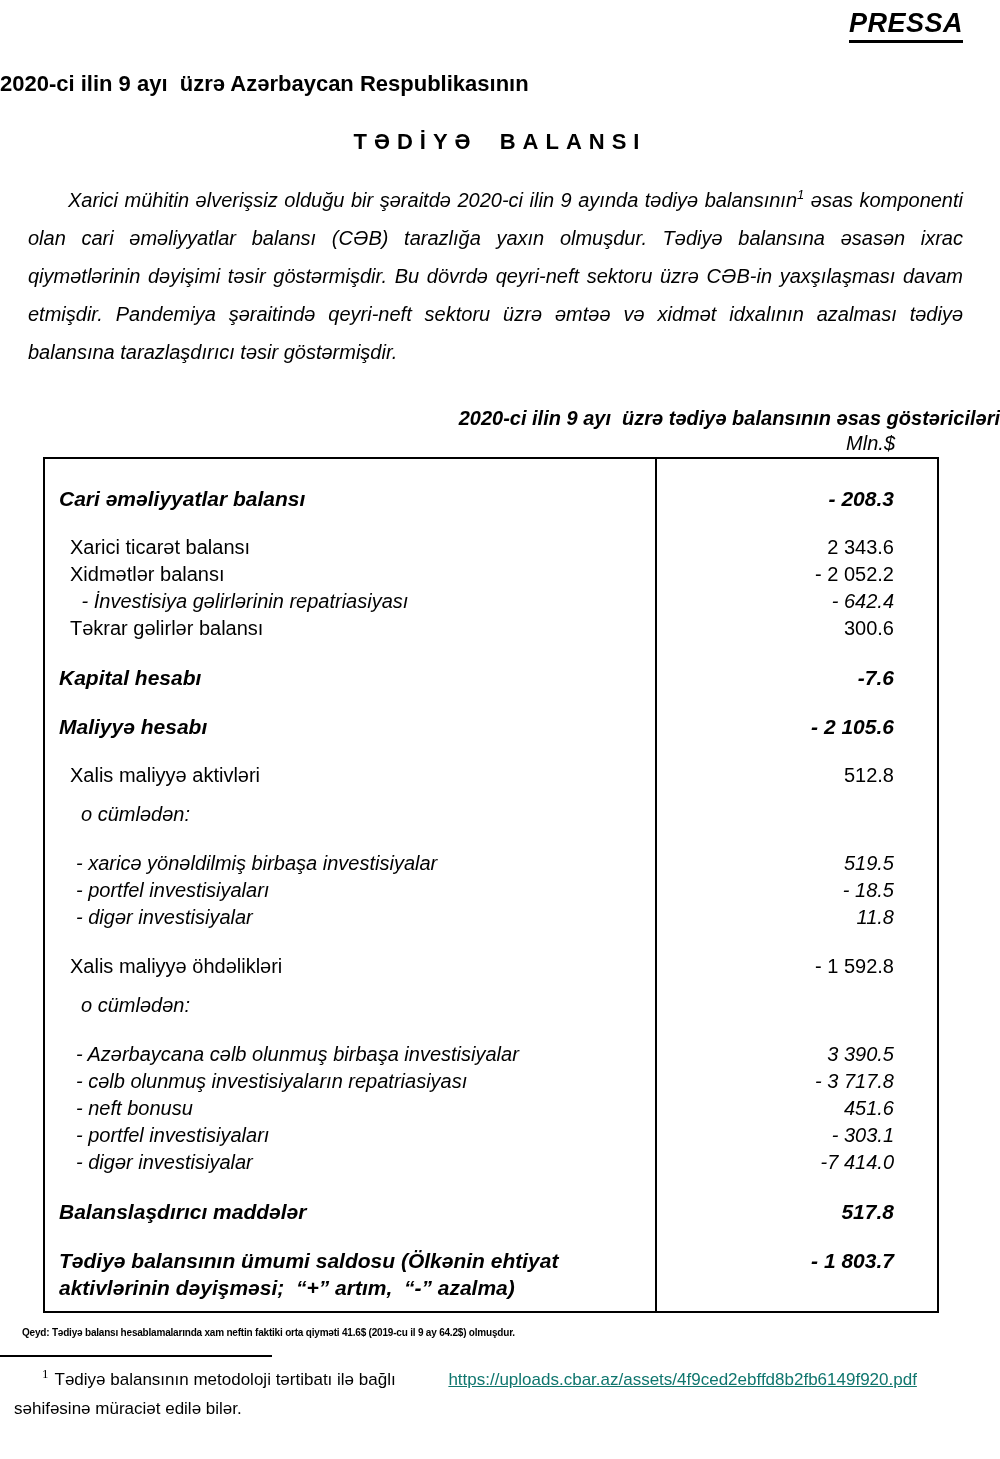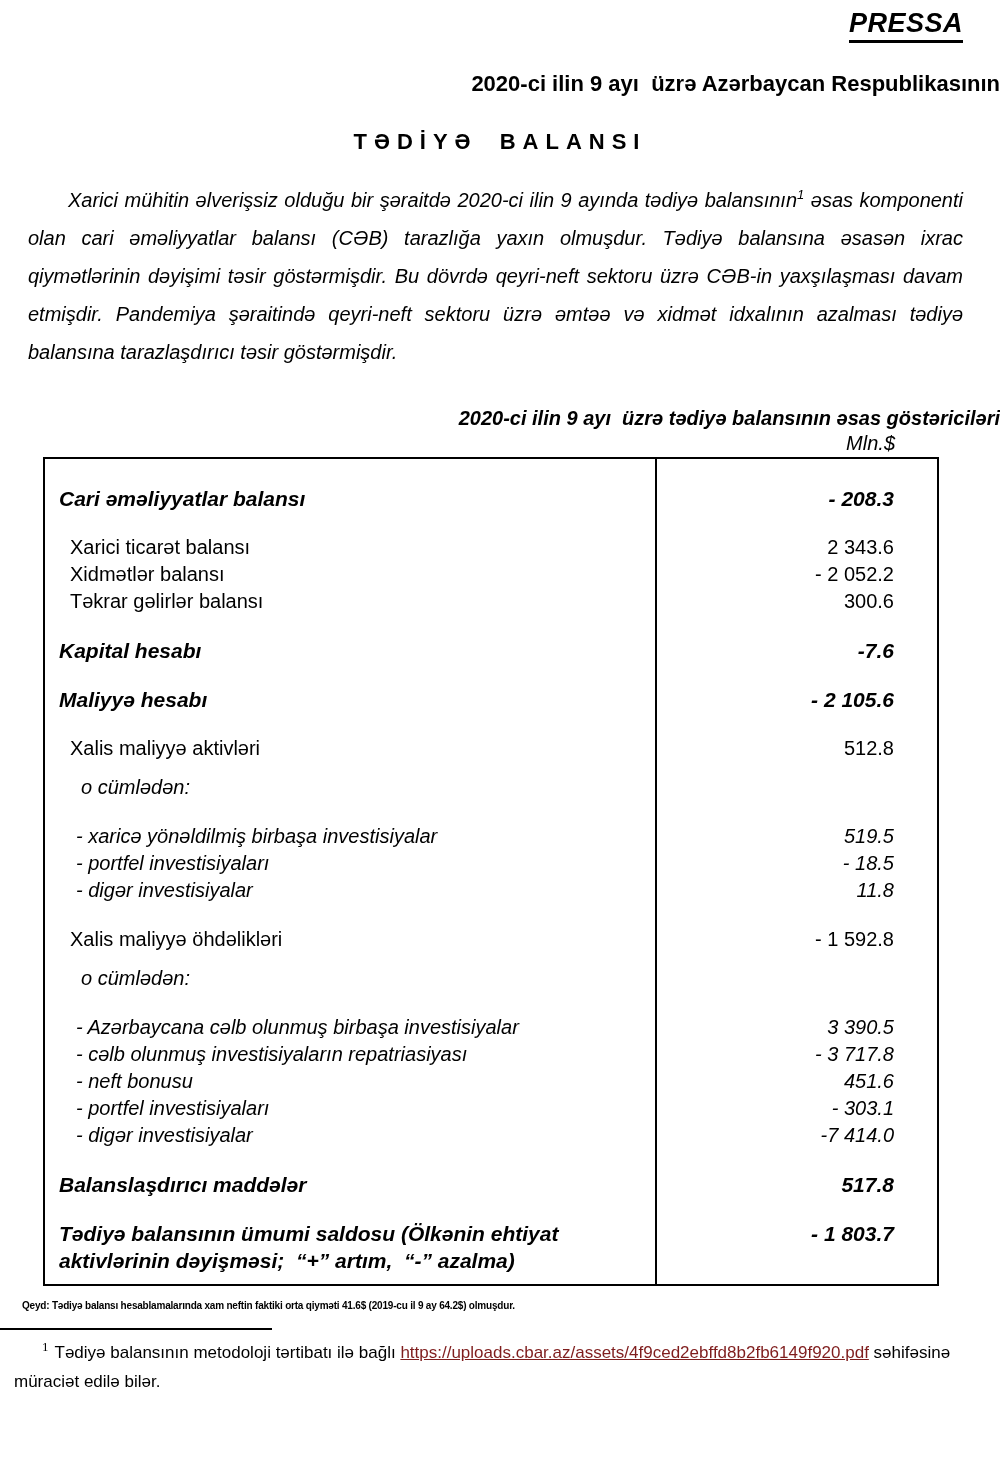--- a/index.html
+++ b/index.html
@@ -16,21 +16,21 @@
   .pressa {
     display: inline-block;
     font-size: 27px; font-weight: bold; font-style: italic;
     border-bottom: 3px solid #000;
     padding-bottom: 1px;
     letter-spacing: 0.5px;
   }
 
   .title1 {
     margin: 28px 0 0 0;
-    text-align: right;
+    text-align: left;
     font-size: 22px; font-weight: bold;
     white-space: pre-wrap;
   }
   .title2 {
     margin: 32px 0 0 0;
     text-align: center;
     font-size: 22px; font-weight: bold;
     letter-spacing: 7px; word-spacing: 9px;
   }
 
@@ -104,21 +104,21 @@
     margin: 8px 40px 0 14px;
     font-size: 17px;
     line-height: 29px;
     text-indent: 28px;
   }
   .footnote sup {
     font-family: "Liberation Serif", serif;
     font-size: 13px; line-height: 0;
     margin-right: 6px;
   }
-  .footnote a { color: #7f1d1d; text-decoration: underline; }
+  .footnote a { color: #0f766e; text-decoration: underline; margin-left: 48px; }
 </style>
 </head>
 <body>
 
 <div class="page">
 
   <div class="pressa-wrap">
     <span class="pressa">PRESSA</span>
   </div>
 
@@ -136,20 +136,24 @@
         <span class="cell value">- 208.3</span>
       </div>
       <div class="row type-item gap-full">
         <span class="cell label">Xarici ticarət balansı</span>
         <span class="cell value">2 343.6</span>
       </div>
       <div class="row type-item gap-none">
         <span class="cell label">Xidmətlər balansı</span>
         <span class="cell value">- 2 052.2</span>
       </div>
+      <div class="row type-subitem gap-none">
+        <span class="cell label"> - İnvestisiya gəlirlərinin repatriasiyası</span>
+        <span class="cell value">- 642.4</span>
+      </div>
       <div class="row type-item gap-none">
         <span class="cell label">Təkrar gəlirlər balansı</span>
         <span class="cell value">300.6</span>
       </div>
       <div class="row type-section gap-full">
         <span class="cell label">Kapital hesabı</span>
         <span class="cell value">-7.6</span>
       </div>
       <div class="row type-section gap-full">
         <span class="cell label">Maliyyə hesabı</span>

